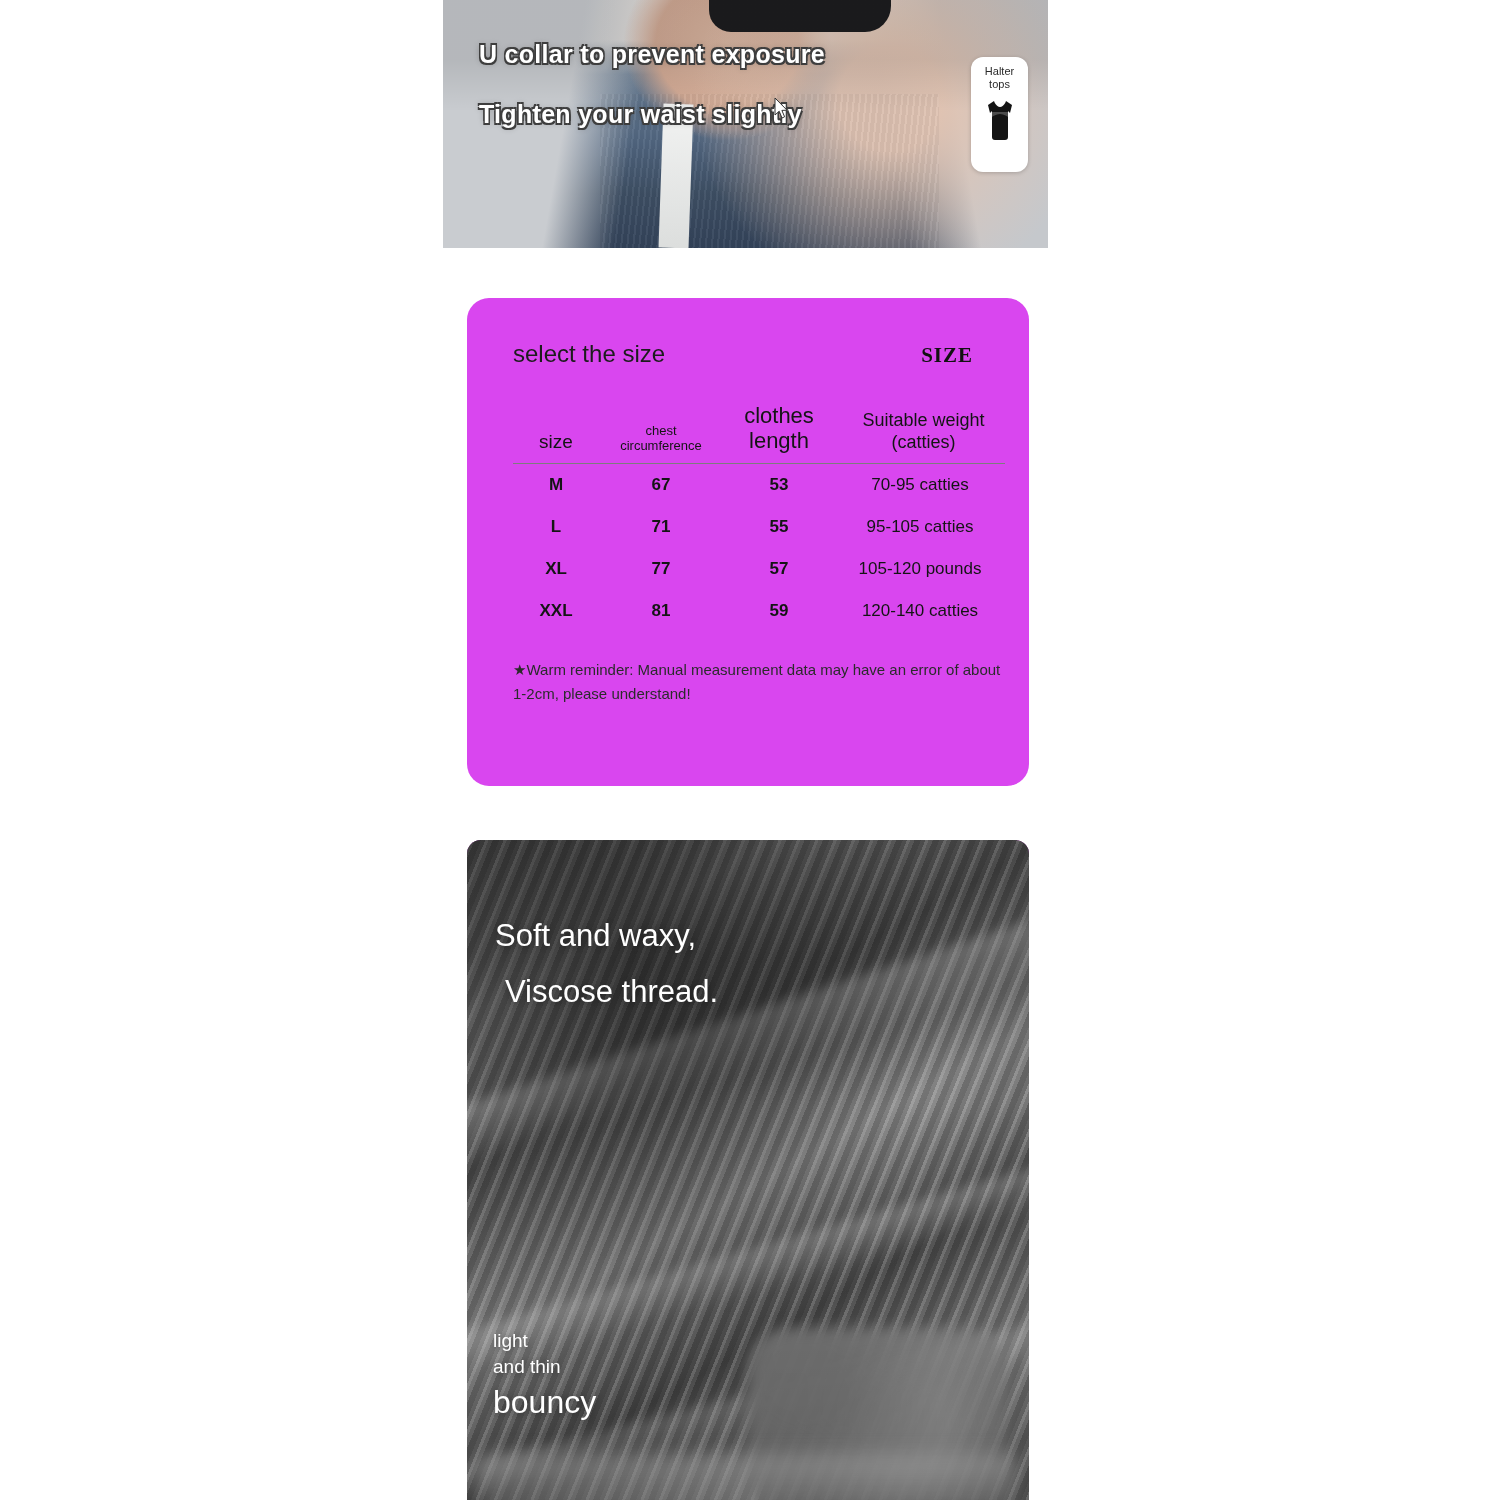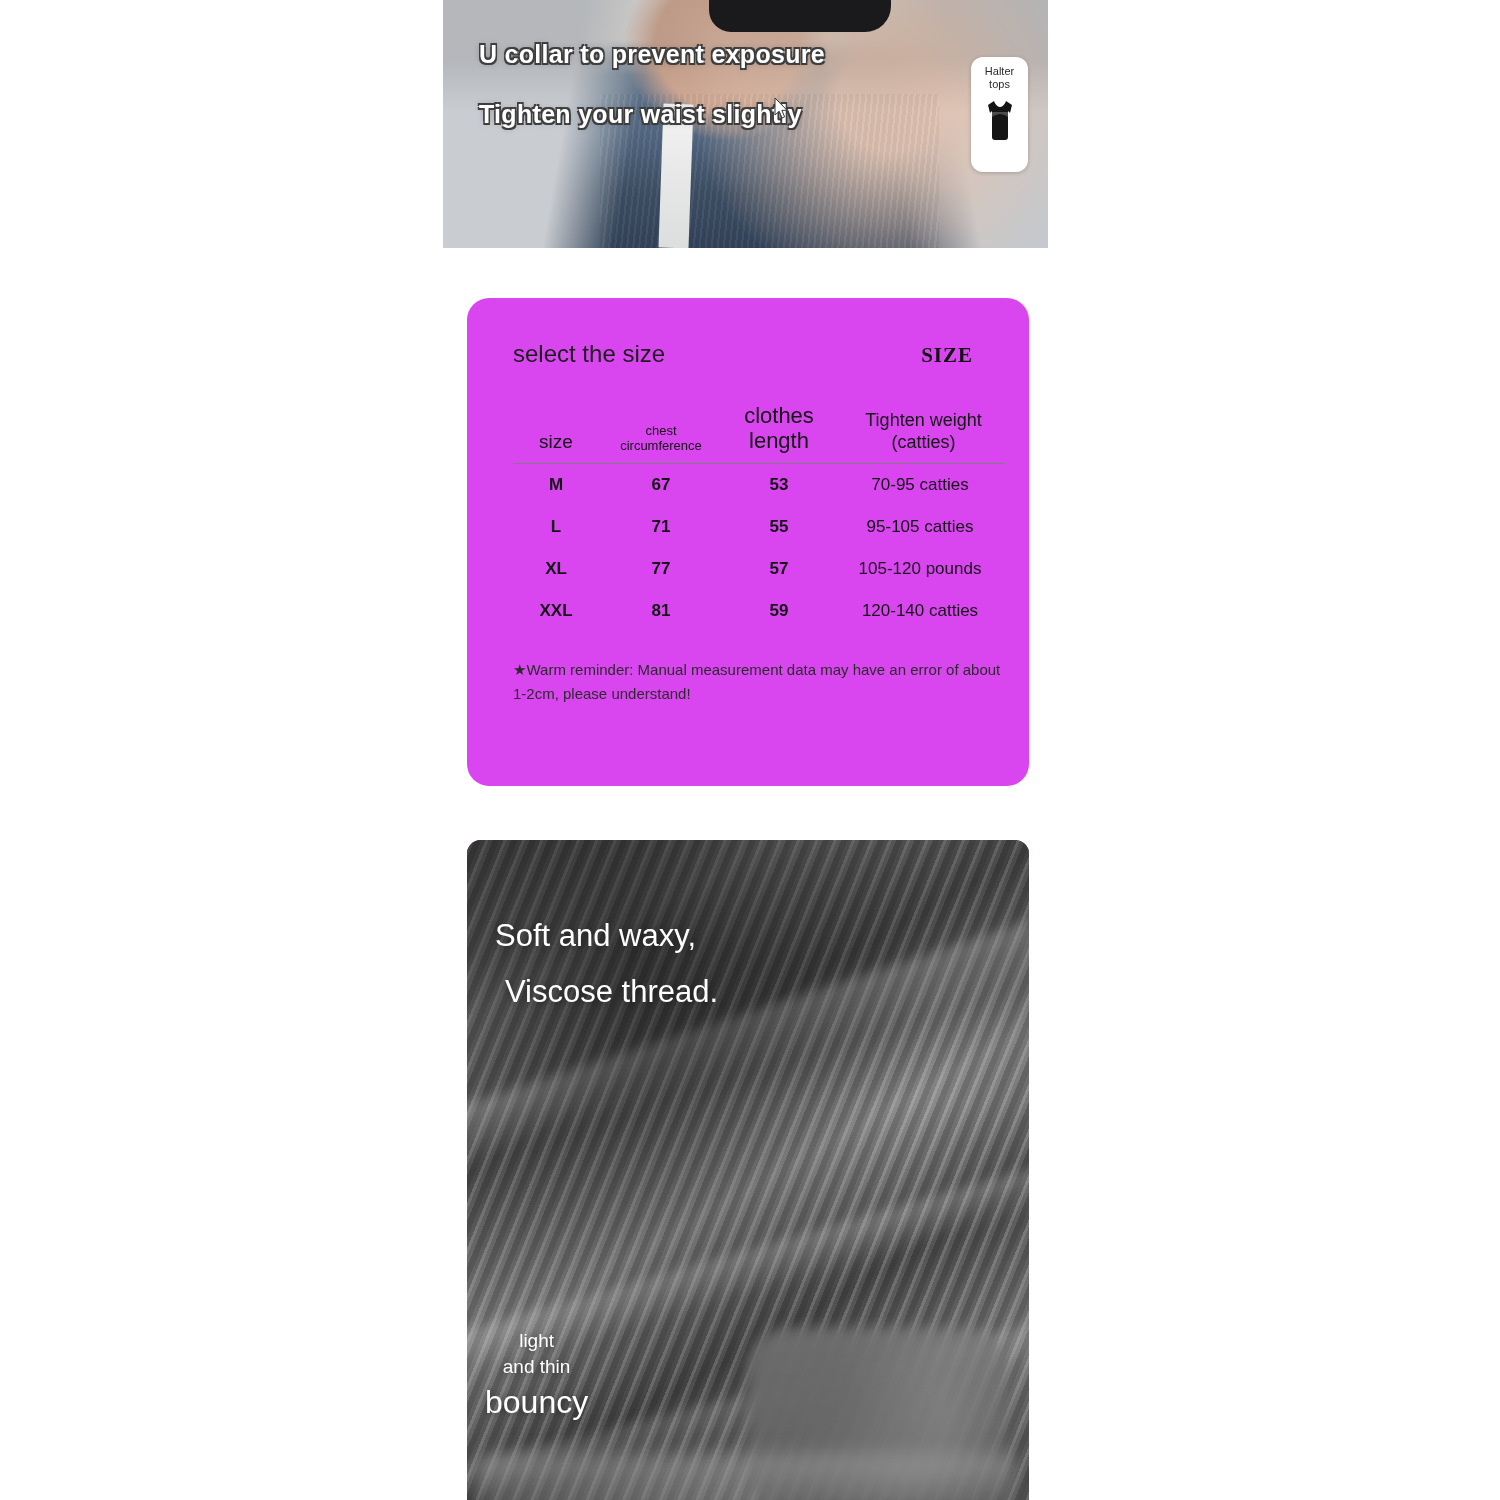--- a/index.html
+++ b/index.html
@@ -262,25 +262,24 @@
     top: 68px;
     color: #ffffff;
     font-size: 31px;
     line-height: 56px;
     text-shadow: 0 1px 6px rgba(0,0,0,.35);
   }
   .fabric-title .line2 { padding-left: 10px; display: block; }
 
   .fabric-sub {
     position: absolute;
-    left: 18px;
+    left: 26px;
     bottom: 78px;
     color: #ffffff;
     text-shadow: 0 1px 6px rgba(0,0,0,.4);
-    text-align: center;
   }
   .fabric-sub .s1 { font-size: 19px; line-height: 26px; display: block; }
   .fabric-sub .s2 { font-size: 19px; line-height: 26px; display: block; }
   .fabric-sub .s3 { font-size: 32px; line-height: 40px; display: block; margin-top: 2px; }
 </style>
 </head>
 <body>
 
 <div class="page">
 
@@ -324,21 +323,21 @@
           <th class="th-size">size</th>
           <th class="th-chest">
             <div>chest</div>
             <div>circumference</div>
           </th>
           <th class="th-length">
             <div>clothes</div>
             <div>length</div>
           </th>
           <th class="th-weight">
-            <div>Tighten weight</div>
+            <div>Suitable weight</div>
             <div>(catties)</div>
           </th>
         </tr>
       </thead>
       <tbody>
         <tr>
           <td class="c-size">M</td>
           <td class="c-chest">67</td>
           <td class="c-length">53</td>
           <td class="c-weight">70-95 catties</td>

